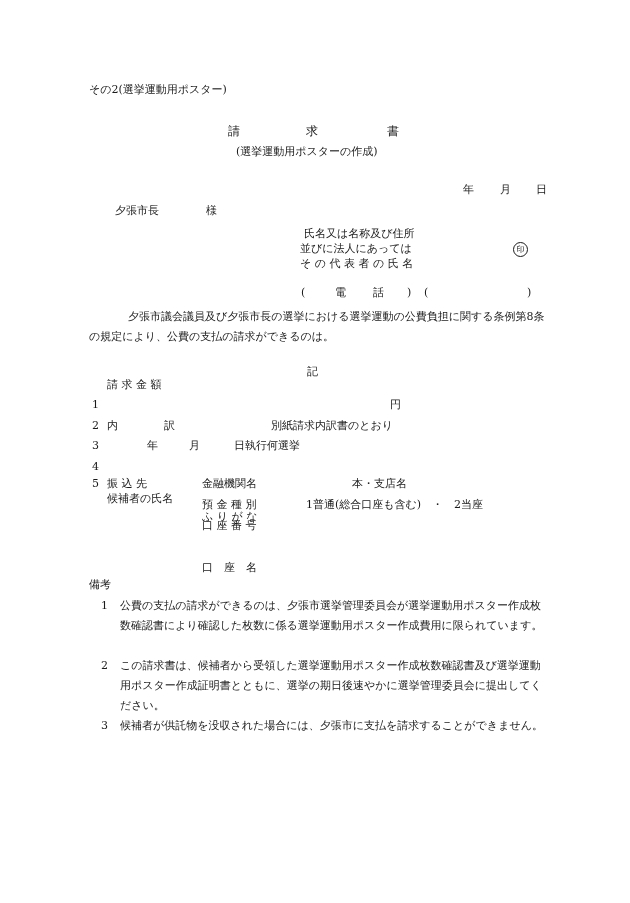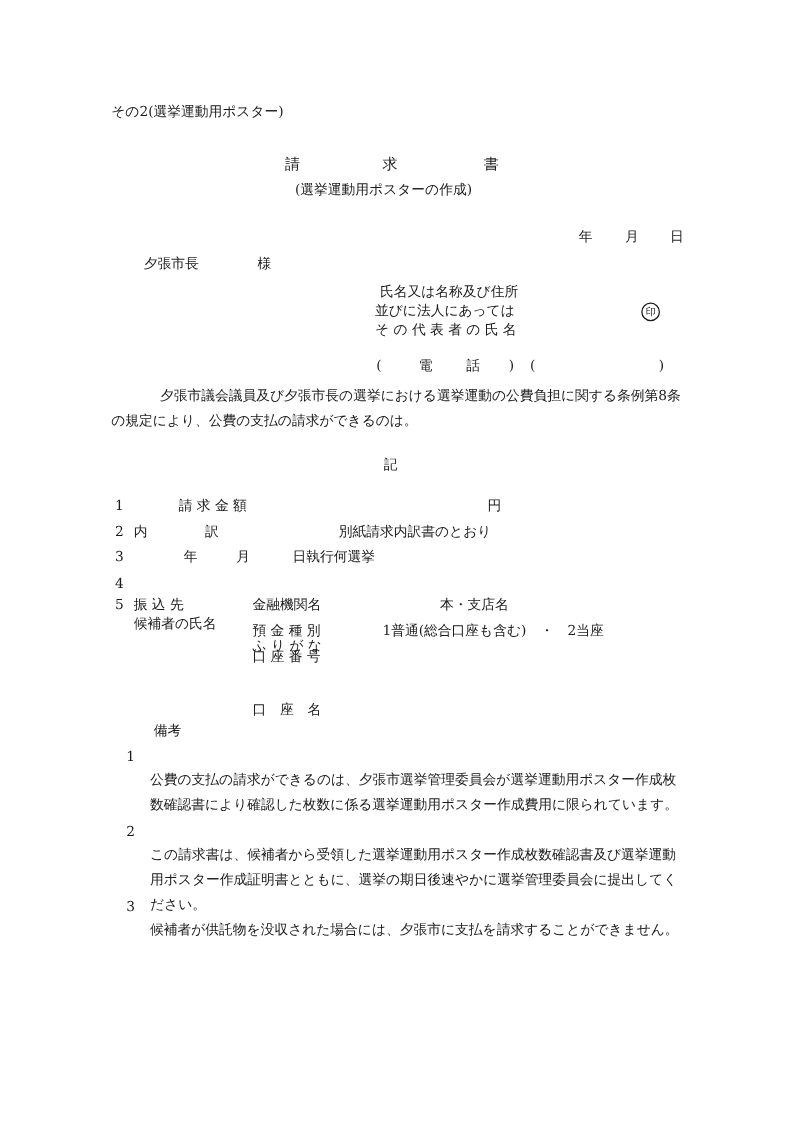--- a/index.html
+++ b/index.html
@@ -8,21 +8,21 @@
     font-family: "DejaVu Serif", "Liberation Serif", serif;
     color: #1a1a1a; font-size: 11px; line-height: 1;
   }
   .abs { position: absolute; white-space: nowrap; }
   .seal {
     display: inline-block; width: 13px; height: 13px; border: 1px solid #1a1a1a;
     border-radius: 50%; font-size: 8px; line-height: 13px; text-align: center;
   }
   .note { position: absolute; left: 103px; width: 448px; font-size: 11px; line-height: 20px; white-space: normal; }
   .note .num { position: absolute; left: -2px; top: 0; }
-  .note .body { padding-left: 17px; text-indent: 0; margin-top: 18px; }
+  .note .body { padding-left: 17px; text-indent: 0; }
 </style>
 </head>
 <body>
 
 <div>
 
   <div class="abs" style="left:89px;top:84px;">その2(選挙運動用ポスター)</div>
 
   <div class="abs" style="left:228px;top:125px;font-size:12px;">請</div>
   <div class="abs" style="left:306px;top:125px;font-size:12px;">求</div>
@@ -47,21 +47,21 @@
   <div class="abs" style="left:407px;top:287px;">)</div>
   <div class="abs" style="left:424px;top:287px;">(</div>
   <div class="abs" style="left:527px;top:287px;">)</div>
 
   <div class="abs" style="left:100px;top:311px;margin-left:28px;">夕張市議会議員及び夕張市長の選挙における選挙運動の公費負担に関する条例第8条</div>
   <div class="abs" style="left:89px;top:331px;">の規定により、公費の支払の請求ができるのは。</div>
 
   <div class="abs" style="left:307px;top:366px;">記</div>
 
   <div class="abs" style="left:92px;top:399px;">1</div>
-  <div class="abs" style="left:107px;top:399px;margin-left:36px;">請 求 金 額</div>
+  <div class="abs" style="left:107px;top:379px;">請 求 金 額</div>
   <div class="abs" style="left:390px;top:399px;">円</div>
 
   <div class="abs" style="left:92px;top:420px;">2</div>
   <div class="abs" style="left:107px;top:420px;">内</div>
   <div class="abs" style="left:164px;top:420px;">訳</div>
   <div class="abs" style="left:271px;top:420px;">別紙請求内訳書のとおり</div>
 
   <div class="abs" style="left:92px;top:440px;">3</div>
   <div class="abs" style="left:147px;top:440px;">年</div>
   <div class="abs" style="left:189px;top:440px;">月</div>
@@ -73,21 +73,21 @@
   <div class="abs" style="left:92px;top:478px;">5</div>
   <div class="abs" style="left:107px;top:478px;">振 込 先</div>
   <div class="abs" style="left:202px;top:478px;text-align:right;">金融機関名</div>
   <div class="abs" style="left:352px;top:478px;">本・支店名</div>
   <div class="abs" style="left:202px;top:499px;">預 金 種 別</div>
   <div class="abs" style="left:306px;top:499px;text-align:center;">1普通(総合口座も含む)　・　2当座</div>
   <div class="abs" style="left:202px;top:520px;">口 座 番 号</div>
   <div class="abs" style="left:202px;top:511px;">ふ り が な</div>
   <div class="abs" style="left:202px;top:562px;">口　座　名</div>
 
-  <div class="abs" style="left:89px;top:579px;margin-left:34px;">備考</div>
+  <div class="abs" style="left:89px;top:579px;">備考</div>
 
   <div class="note" style="top:596px;">
     <span class="num">1</span>
     <div class="body">公費の支払の請求ができるのは、夕張市選挙管理委員会が選挙運動用ポスター作成枚数確認書により確認した枚数に係る選挙運動用ポスター作成費用に限られています。</div>
   </div>
 
   <div class="note" style="top:656px;">
     <span class="num">2</span>
     <div class="body">この請求書は、候補者から受領した選挙運動用ポスター作成枚数確認書及び選挙運動用ポスター作成証明書とともに、選挙の期日後速やかに選挙管理委員会に提出してください。</div>
   </div>

